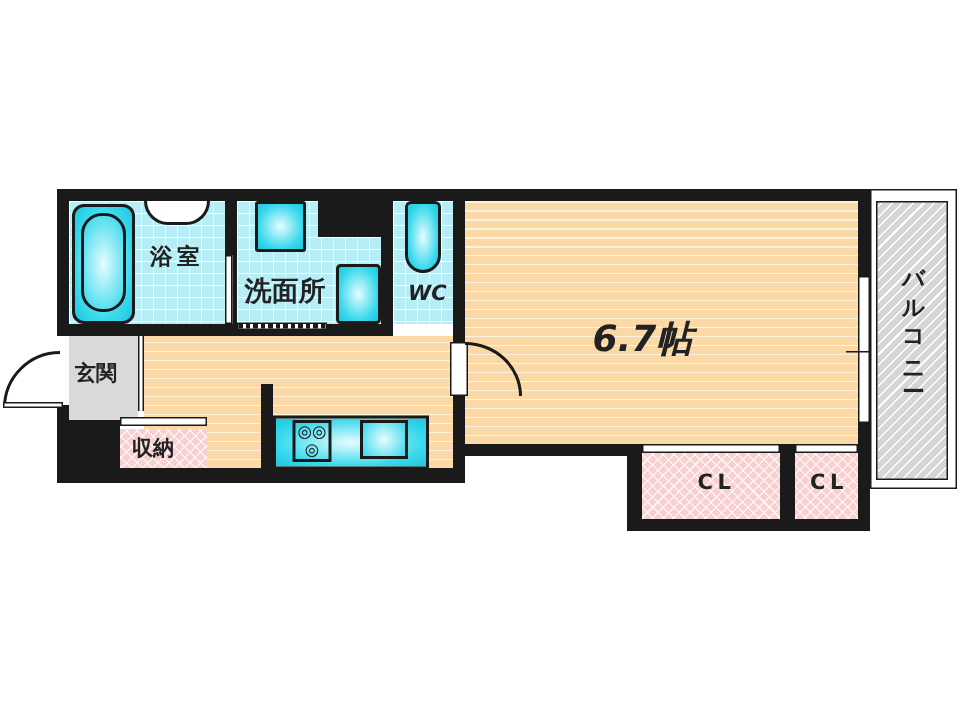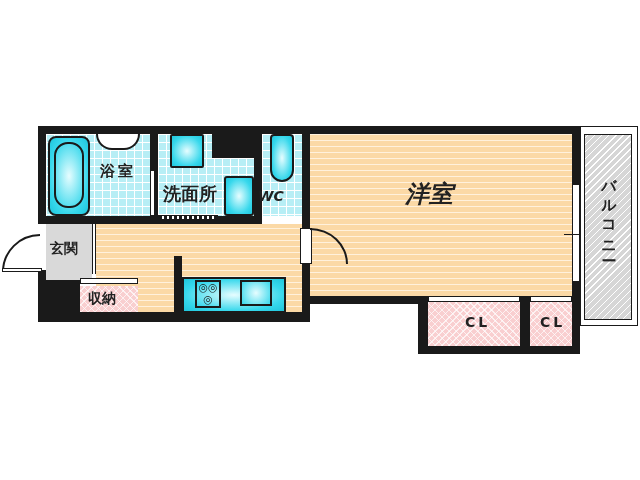--- a/index.html
+++ b/index.html
@@ -40,21 +40,21 @@
   <div class="abs fixture" style="left:170px;top:134px;width:34px;height:34px;border-radius:2px;"></div>
   <div class="abs fixture" style="left:224px;top:176px;width:30px;height:40px;border-radius:3px;"></div>
   <div class="abs wall" style="left:212px;top:134px;width:42px;height:24px;"></div>
   <div class="abs label" style="left:163px;top:182px;font-size:18px;">洗面所</div>
   <div class="abs wall" style="left:46px;top:216px;width:212px;height:8px;"></div>
   <div class="abs" style="left:158px;top:215px;width:60px;height:5px;background:#fff;border:1px solid #1a1a1a;background-image:repeating-linear-gradient(90deg,#1a1a1a 0 3px,#fff 3px 5px);"></div>
 
   <div class="abs wall" style="left:254px;top:134px;width:8px;height:92px;"></div>
   <div class="abs tile" style="left:262px;top:134px;width:40px;height:82px;"></div>
   <div class="abs fixture" style="left:270px;top:134px;width:24px;height:48px;border-radius:4px 4px 12px 12px;"></div>
-  <div class="abs label" style="left:258px;top:188px;font-size:14px;font-style:italic;">WC</div>
+  <div class="abs label" style="left:272px;top:188px;font-size:14px;font-style:italic;">WC</div>
   <div class="abs wall" style="left:302px;top:126px;width:8px;height:100px;"></div>
   <div class="abs" style="left:262px;top:216px;width:40px;height:10px;background:#fff;"></div>
 
   <div class="abs wood" style="left:96px;top:224px;width:206px;height:88px;"></div>
 
   <div class="abs" style="left:46px;top:224px;width:46px;height:56px;background:#d9d9d9;"></div>
   <div class="abs wall" style="left:92px;top:224px;width:4px;height:50px;background:#fff;border-left:1px solid #1a1a1a;border-right:1px solid #1a1a1a;"></div>
   <div class="abs label" style="left:50px;top:240px;font-size:14px;">玄関</div>
   <div class="abs door-arc" style="left:2px;top:234px;width:76px;height:76px;border-radius:50%;clip-path:inset(0 50% 50% 0);"></div>
   <div class="abs" style="left:2px;top:268px;width:40px;height:4px;background:#fff;border:1px solid #1a1a1a;"></div>
@@ -66,21 +66,21 @@
   <div class="abs wall" style="left:174px;top:256px;width:8px;height:56px;"></div>
   <div class="abs fixture" style="left:182px;top:277px;width:104px;height:36px;border-radius:0;"></div>
   <div class="abs" style="left:195px;top:280px;width:26px;height:28px;border:2px solid #1a1a1a;color:#1a1a1a;font-size:11px;line-height:12px;text-align:center;">◎◎<br>◎</div>
   <div class="abs" style="left:240px;top:280px;width:32px;height:26px;border:2px solid #1a1a1a;background:radial-gradient(circle,#e6fdff,#37d8ec);"></div>
 
   <div class="abs wood" style="left:310px;top:134px;width:262px;height:162px;"></div>
   <div class="abs wall" style="left:302px;top:296px;width:124px;height:8px;"></div>
   <div class="abs wall" style="left:302px;top:226px;width:8px;height:86px;"></div>
   <div class="abs" style="left:300px;top:228px;width:12px;height:36px;background:#fff;border:1px solid #1a1a1a;"></div>
   <div class="abs door-arc" style="left:272px;top:228px;width:76px;height:72px;border-radius:50%;clip-path:inset(0 0 50% 50%);"></div>
-  <div class="abs label" style="left:405px;top:178px;font-size:24px;font-style:italic;">洋室</div>
+  <div class="abs label" style="left:395px;top:210px;font-size:24px;font-style:italic;">6.7帖</div>
 
   <div class="abs wall" style="left:572px;top:126px;width:8px;height:226px;"></div>
   <div class="abs" style="left:572px;top:184px;width:8px;height:98px;background:#fff;border:1px solid #1a1a1a;"></div>
   <div class="abs" style="left:564px;top:234px;width:28px;height:1px;background:#1a1a1a;"></div>
 
   <div class="abs wall" style="left:418px;top:296px;width:162px;height:58px;"></div>
   <div class="abs cl" style="left:428px;top:302px;width:92px;height:44px;"></div>
   <div class="abs cl" style="left:530px;top:302px;width:42px;height:44px;"></div>
   <div class="abs" style="left:428px;top:296px;width:92px;height:6px;background:#fff;border:1px solid #1a1a1a;"></div>
   <div class="abs" style="left:530px;top:296px;width:42px;height:6px;background:#fff;border:1px solid #1a1a1a;"></div>

